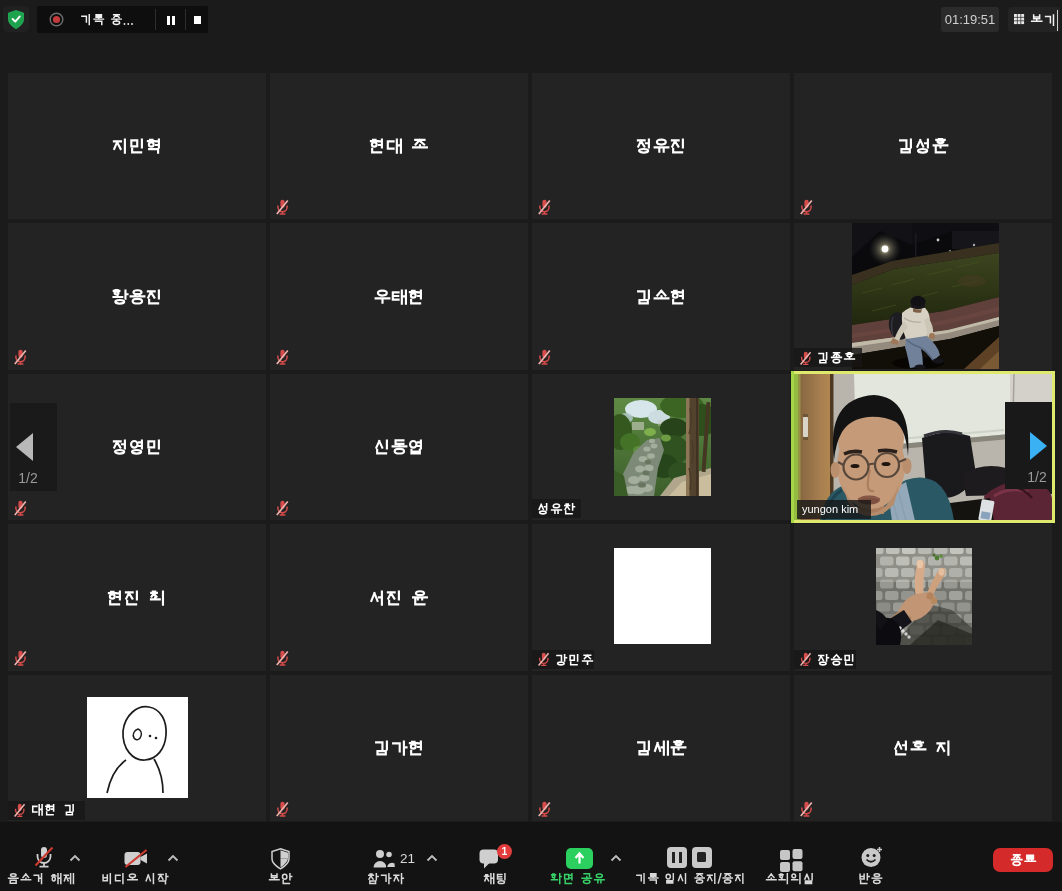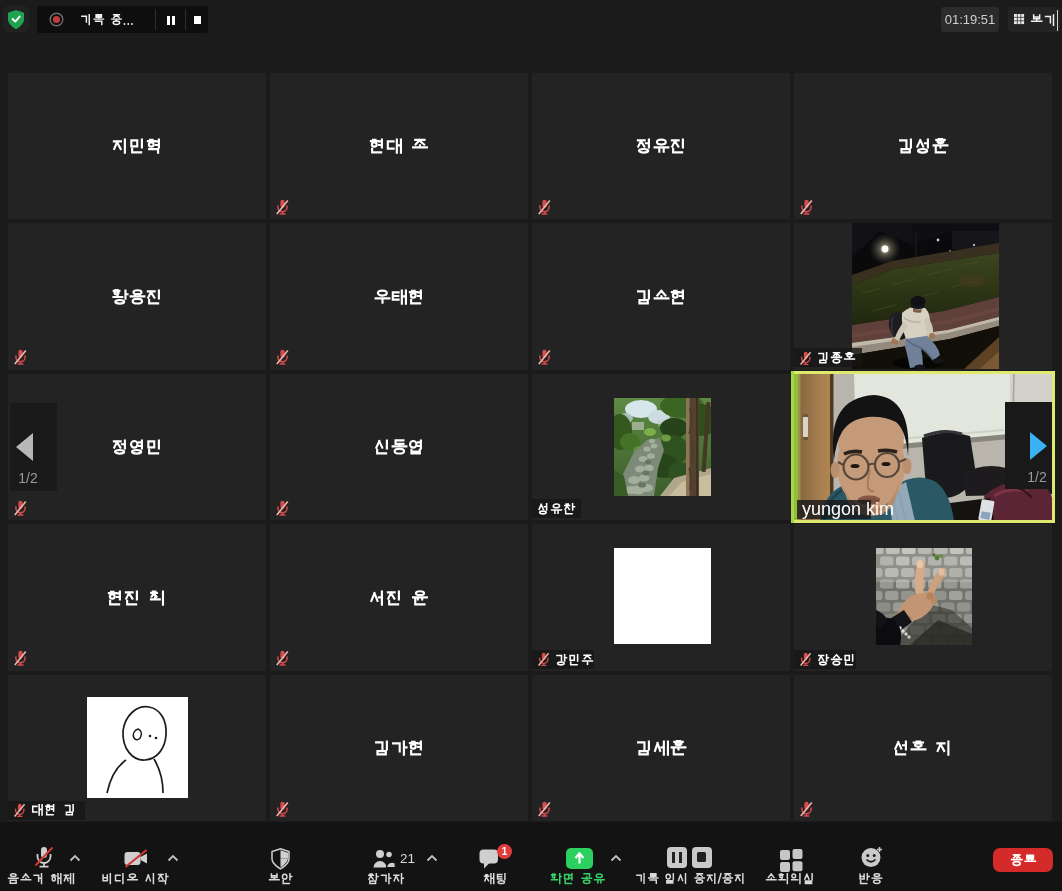--- a/index.html
+++ b/index.html
@@ -517,21 +517,21 @@
     <path d="M6.75,11.43 V12.78 M4.14,13.41 H9.36" stroke="#d64b4b" stroke-width="1.35"></path>
     <path d="M1.62,13.50 L11.52,1.35" stroke="#efb3ae" stroke-width="1.53"></path>
   </svg>
 <svg style="position:absolute;left:30.5px;top:803.0px;overflow:visible" width="46" height="14">
     <path d="M8.16,1.88 L8.16,11.90 M11.08,1.88 L11.08,11.90 M8.16,6.36 L11.08,6.36 M5.86,3.37 L1.74,3.37 L1.74,8.92 L5.86,8.92" stroke="#ffffff" stroke-width="1.55" fill="none" stroke-linecap="square" stroke-linejoin="miter"></path>
     <path d="M22.62,1.88 L22.62,7.96 M20.54,3.37 L22.62,3.37 M20.54,6.14 L22.62,6.14 M16.31,2.09 L18.11,2.09 M14.82,3.20 L19.61,3.20 M15.69,9.02 L15.69,11.77 L22.06,11.77" stroke="#ffffff" stroke-width="1.55" fill="none" stroke-linecap="square" stroke-linejoin="miter"></path>
     <ellipse cx="17.21" cy="5.75" rx="1.70" ry="1.66" stroke="#ffffff" stroke-width="1.55" fill="none"></ellipse>
     <path d="M42.12,1.88 L42.12,7.96 M34.47,2.54 L38.96,2.54 L38.96,7.64 M35.41,9.26 L41.35,9.26 L41.35,11.77 L35.41,11.77 L35.41,9.26" stroke="#ffffff" stroke-width="1.55" fill="none" stroke-linecap="square" stroke-linejoin="miter"></path>
   </svg>
 <div class="lbl" style="left:797px;top:500px;width:74px;height:19px"></div>
-<div class="abs" style="left:802px;top:500px;white-space:nowrap;height:18px;color:#fff;font-size:18px;line-height:19px">yungon kim</div>
+<div class="abs" style="left:802px;top:500px;white-space:nowrap;height:18px;color:#fff;font-size:11px;line-height:19px">yungon kim</div>
 <div class="abs" style="left:10px;top:403px;width:47px;height:88px;background:#1a1a1a"></div>
 <svg class="abs" style="left:10px;top:403px;" width="47" height="88" viewBox="0 0 47 88">
     <polygon points="23,30 23,58 6,44" fill="#b8b8b8"></polygon>
     <text x="18" y="80" font-size="14" fill="#9a9a9a" text-anchor="middle" font-family="Liberation Sans">1/2</text>
   </svg>
 <div class="abs" style="left:1005px;top:402px;width:47px;height:87px;background:#191919"></div>
 <svg class="abs" style="left:1005px;top:402px;" width="47" height="87" viewBox="0 0 47 87">
     <polygon points="25,30 25,58 42,44" fill="#3ab1f2"></polygon>
     <text x="32" y="80" font-size="14" fill="#9a9a9a" text-anchor="middle" font-family="Liberation Sans">1/2</text>
   </svg>

